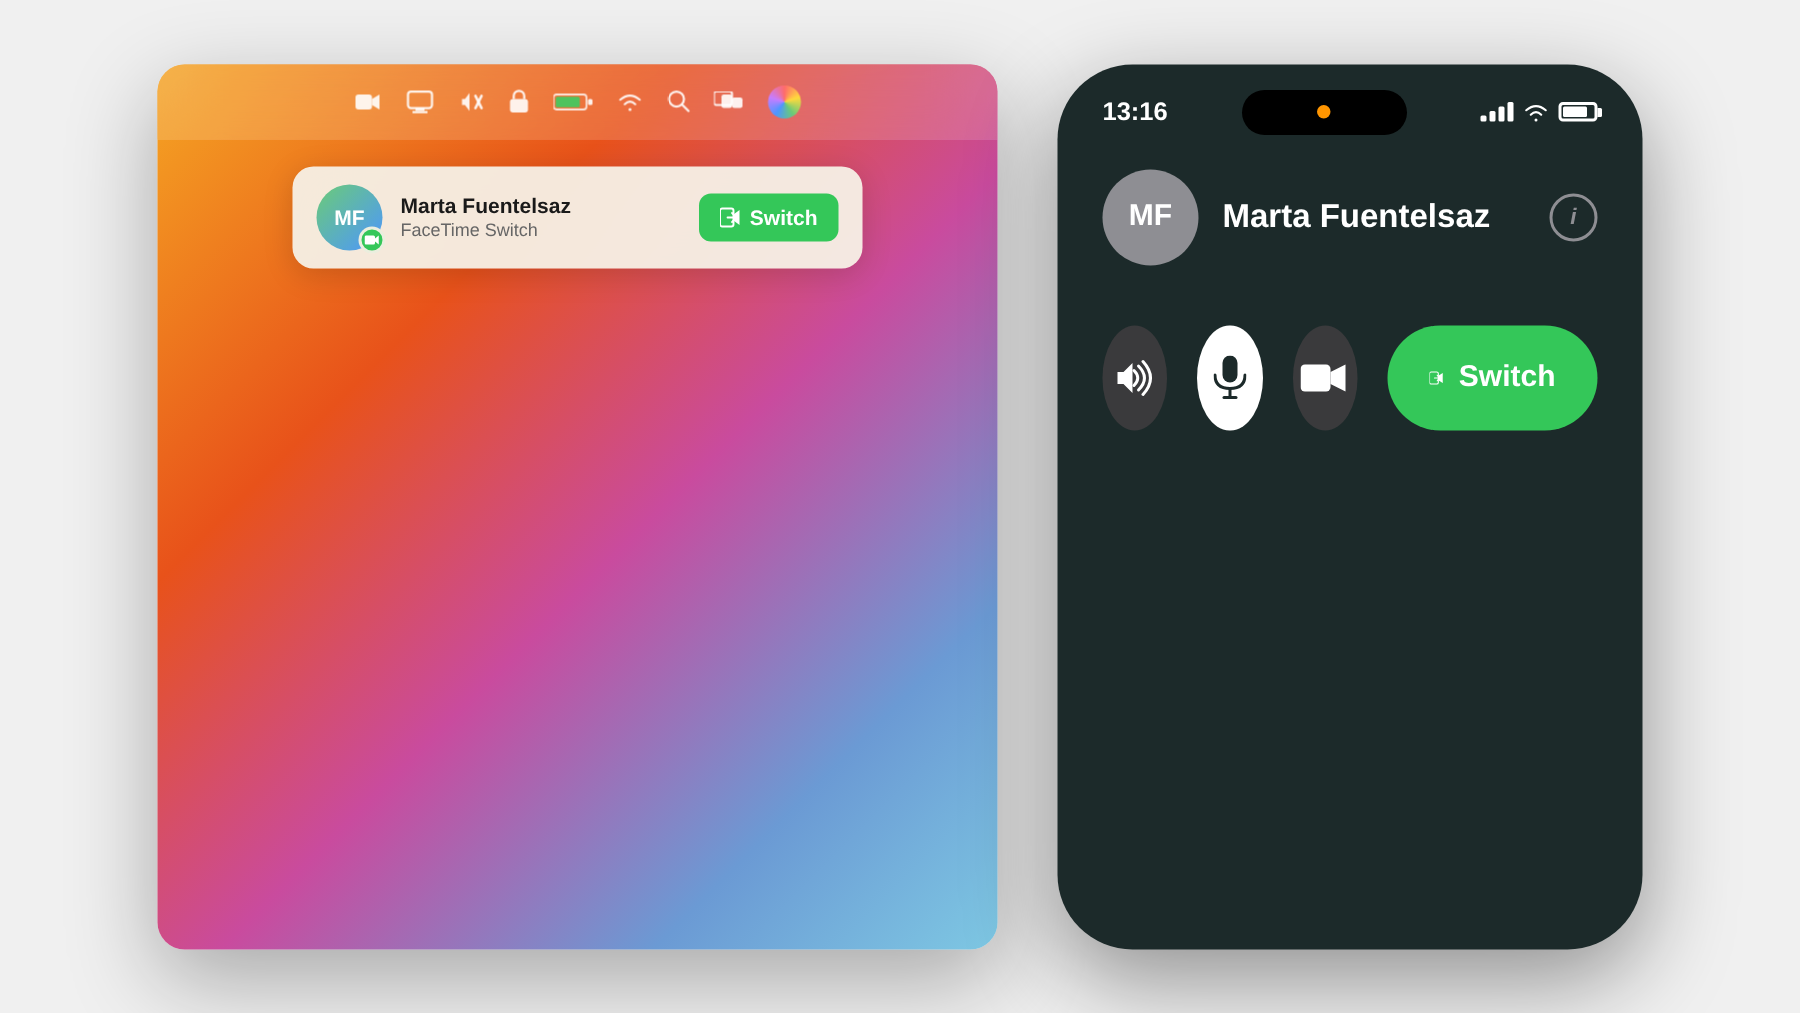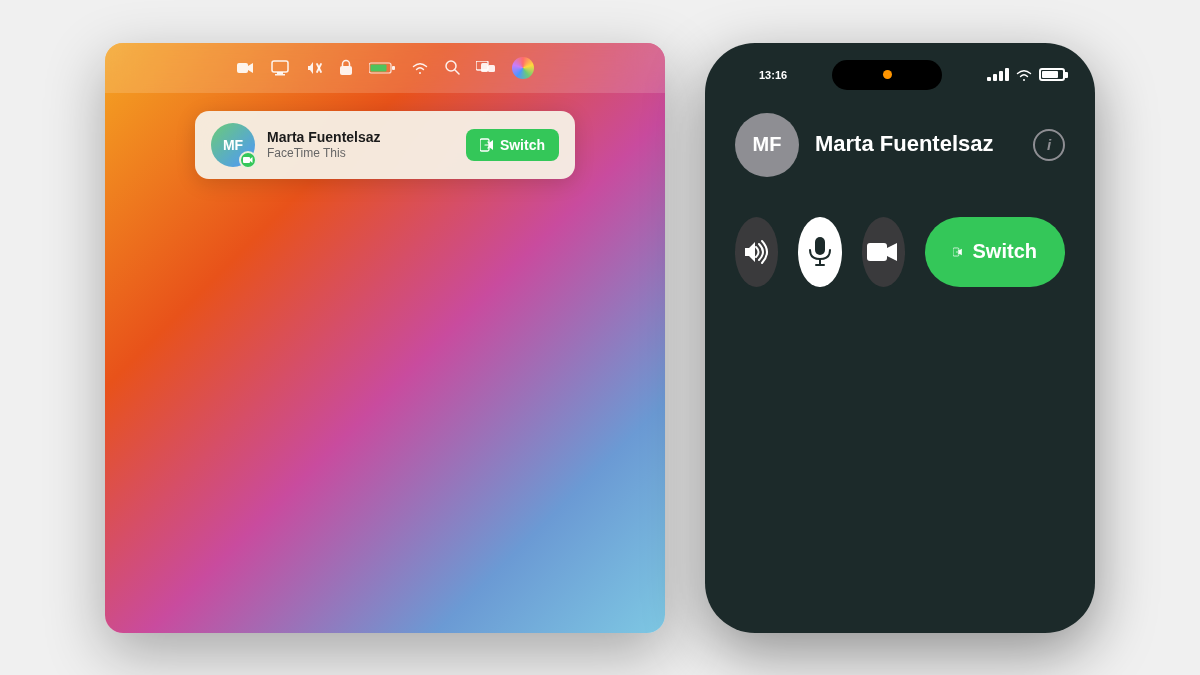--- a/index.html
+++ b/index.html
@@ -156,24 +156,23 @@
     .iphone-status-bar {
       display: flex;
       align-items: center;
       justify-content: space-between;
       padding: 14px 30px 0;
       height: 50px;
       flex-shrink: 0;
     }
 
     .status-time {
-      font-size: 11px;
+      font-size: 17px;
       font-weight: 600;
       color: white;
-      margin-left: 24px;
     }
 
     .status-dynamic-island {
       width: 110px;
       height: 30px;
       background: #000;
       border-radius: 20px;
       position: relative;
       display: flex;
       align-items: center;
@@ -412,21 +411,21 @@
       <span>MF</span>
       <div class="mac-avatar-badge">
         <svg viewBox="0 0 10 10" fill="white">
           <rect x="0" y="2" width="7" height="6" rx="1"></rect>
           <path d="M7 4l2.5-2v6L7 6z"></path>
         </svg>
       </div>
     </div>
     <div class="mac-notif-text">
       <div class="mac-notif-name">Marta Fuentelsaz</div>
-      <div class="mac-notif-sub">FaceTime This</div>
+      <div class="mac-notif-sub">FaceTime Switch</div>
     </div>
     <button class="mac-switch-btn">
       <svg width="14" height="14" viewBox="0 0 14 14" fill="white">
         <rect x="0" y="1" width="9" height="12" rx="1.5" fill="none" stroke="white" stroke-width="1.3"></rect>
         <path d="M9 5l4-3v10l-4-3z" fill="white"></path>
         <path d="M11 7H5M8 4l3 3-3 3" fill="none" stroke="white" stroke-width="1.2" stroke-linecap="round"></path>
       </svg>
       <span>Switch</span>
     </button>
   </div>

